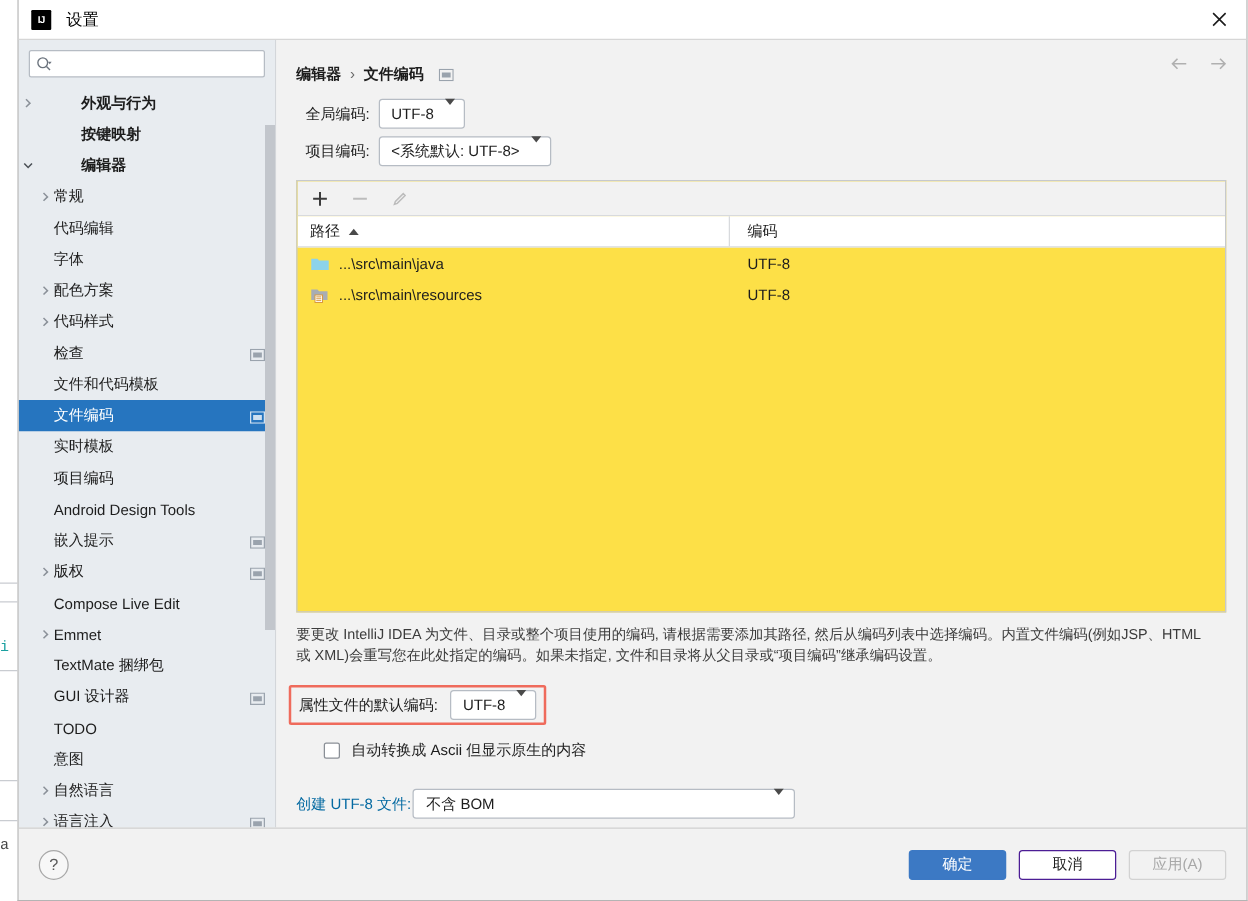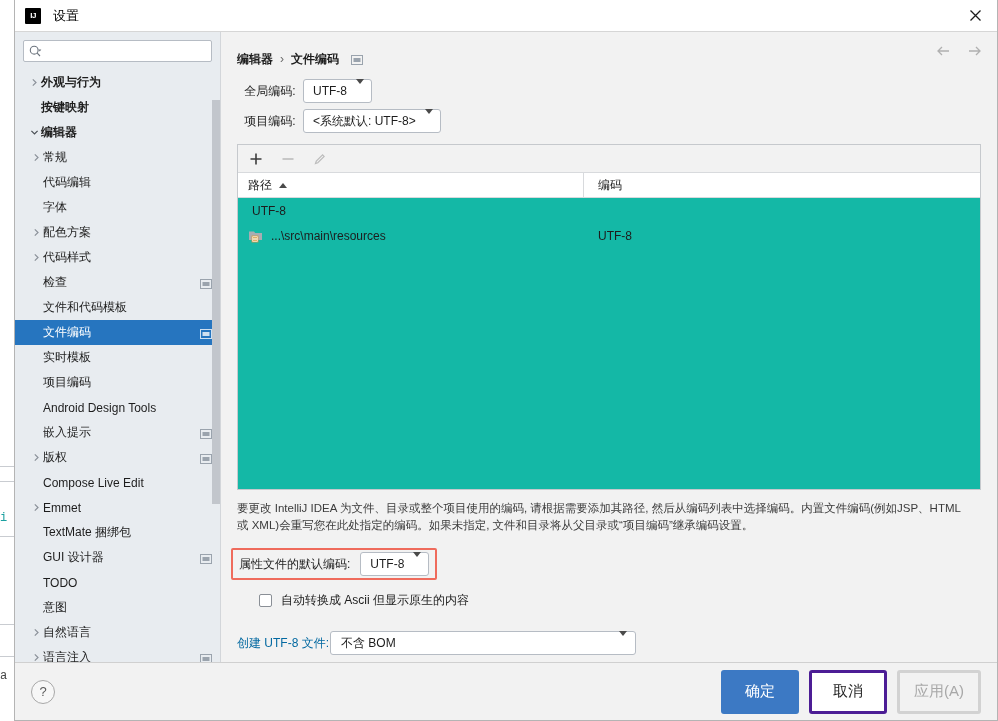--- a/index.html
+++ b/index.html
@@ -95,21 +95,21 @@
   .tree-item {
     height: 25px; display: flex; align-items: center;
     padding-right: 8px; cursor: default; position: relative;
     white-space: nowrap;
   }
   .tree-item .arrow {
     width: 14px; flex: 0 0 14px; display: flex;
     align-items: center; justify-content: center;
   }
   .tree-item .label { font-size: 12px; color: #1d1d1d; }
-  .tree-item.depth0 { padding-left: 12px; }
+  .tree-item.depth0 { padding-left: 0; gap: 36px; }
   .tree-item.depth1 { padding-left: 33px; }
   .tree-item.depth1 .arrow { margin-left: -19px; }
   .tree-item.depth0 .arrow { margin-left: 0px; }
   .tree-item.bold .label { font-weight: bold; }
   .tree-item.selected { background: #2675bf; }
   .tree-item.selected .label { color: #ffffff; }
   .tree-item .badge {
     margin-left: auto; width: 12px; height: 10px; flex: 0 0 12px;
   }
 
@@ -156,21 +156,21 @@
   .caret-tri {
     width: 0; height: 0;
     border-left: 4px solid transparent;
     border-right: 4px solid transparent;
     border-top: 5px solid #4a4a4a;
   }
 
   
   #table-panel {
     margin-top: 10px;
-    background: #14b8a6;
+    background: #fde047;
     border: 1px solid #c6c9cd;
     height: 346px;
     display: flex; flex-direction: column;
     overflow: hidden;
   }
   #table-toolbar {
     height: 28px; flex: 0 0 28px;
     background: #f2f2f2;
     border-bottom: 1px solid #d8dadd;
     display: flex; align-items: center; padding-left: 9px; gap: 14px;
@@ -246,24 +246,24 @@
     position: relative;
   }
   #help-button {
     width: 24px; height: 24px; border-radius: 50%;
     border: 1px solid #a8a8a8; background: #f7f7f7;
     display: flex; align-items: center; justify-content: center;
     font-size: 13px; color: #5a5a5a; cursor: pointer;
   }
   #footer-buttons { margin-left: auto; display: flex; align-items: center; gap: 10px; }
   .btn {
-    height: 44px; min-width: 78px; padding: 0 14px;
-    border-radius: 3px; font-size: 15px;
+    height: 24px; min-width: 78px; padding: 0 14px;
+    border-radius: 3px; font-size: 12px;
     display: flex; align-items: center; justify-content: center;
-    cursor: pointer; border: 3px solid #4c1d95; background: #ffffff; color: #1d1d1d;
+    cursor: pointer; border: 1px solid #4c1d95; background: #ffffff; color: #1d1d1d;
   }
   .btn.primary { background: #3c79c4; border-color: #3c79c4; color: #ffffff; }
   .btn.disabled { color: #a8a8a8; background: #f2f2f2; border-color: #d2d2d2; cursor: default; }
 </style>
 </head>
 <body>
 
 <div class="bg-artifact" id="bg-strip-left"></div>
 <div class="bg-artifact" id="bg-line-1"></div>
 <div class="bg-artifact" id="bg-line-2"></div>
@@ -531,20 +531,26 @@
             <span>路径</span>
             <span class="sort-asc"></span>
           </div>
           <div class="th" id="th-enc">
             <span>编码</span>
           </div>
         </div>
 
         <div id="table-rows">
             <div class="trow">
+              <div class="cell-path">
+                <span class="folder-icon"><svg width="16" height="16" viewBox="0 0 16 16">
+                    <path d="M1 4 h5 l1.2 1.4 H15 V13 H1 Z" fill="#8cd3ea"></path>
+                  </svg></span>
+                <span class="path-text">...\src\main\java</span>
+              </div>
               <div class="cell-enc">UTF-8</div>
             </div>
             <div class="trow">
               <div class="cell-path">
                 <span class="folder-icon"><svg width="16" height="16" viewBox="0 0 16 16">
                     <path d="M1 3.5 h5 l1.2 1.4 H14 V12 H1 Z" fill="#a8adb3"></path>
                     <rect x="4" y="8" width="6" height="6" fill="#fff" stroke="#d8993f" stroke-width="0.8"></rect>
                     <path d="M5 9.5 h4 M5 11 h4 M5 12.5 h4" stroke="#d8993f" stroke-width="0.8"></path>
                   </svg></span>
                 <span class="path-text">...\src\main\resources</span>

